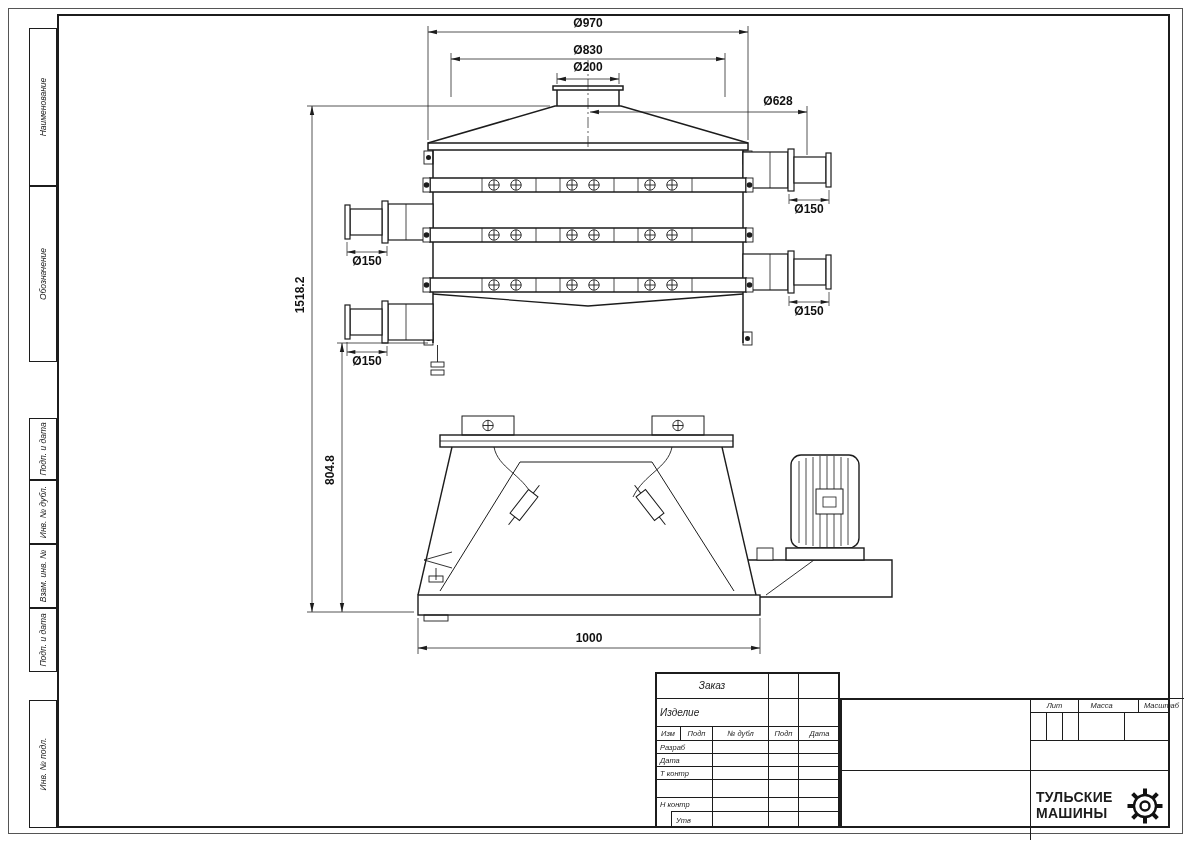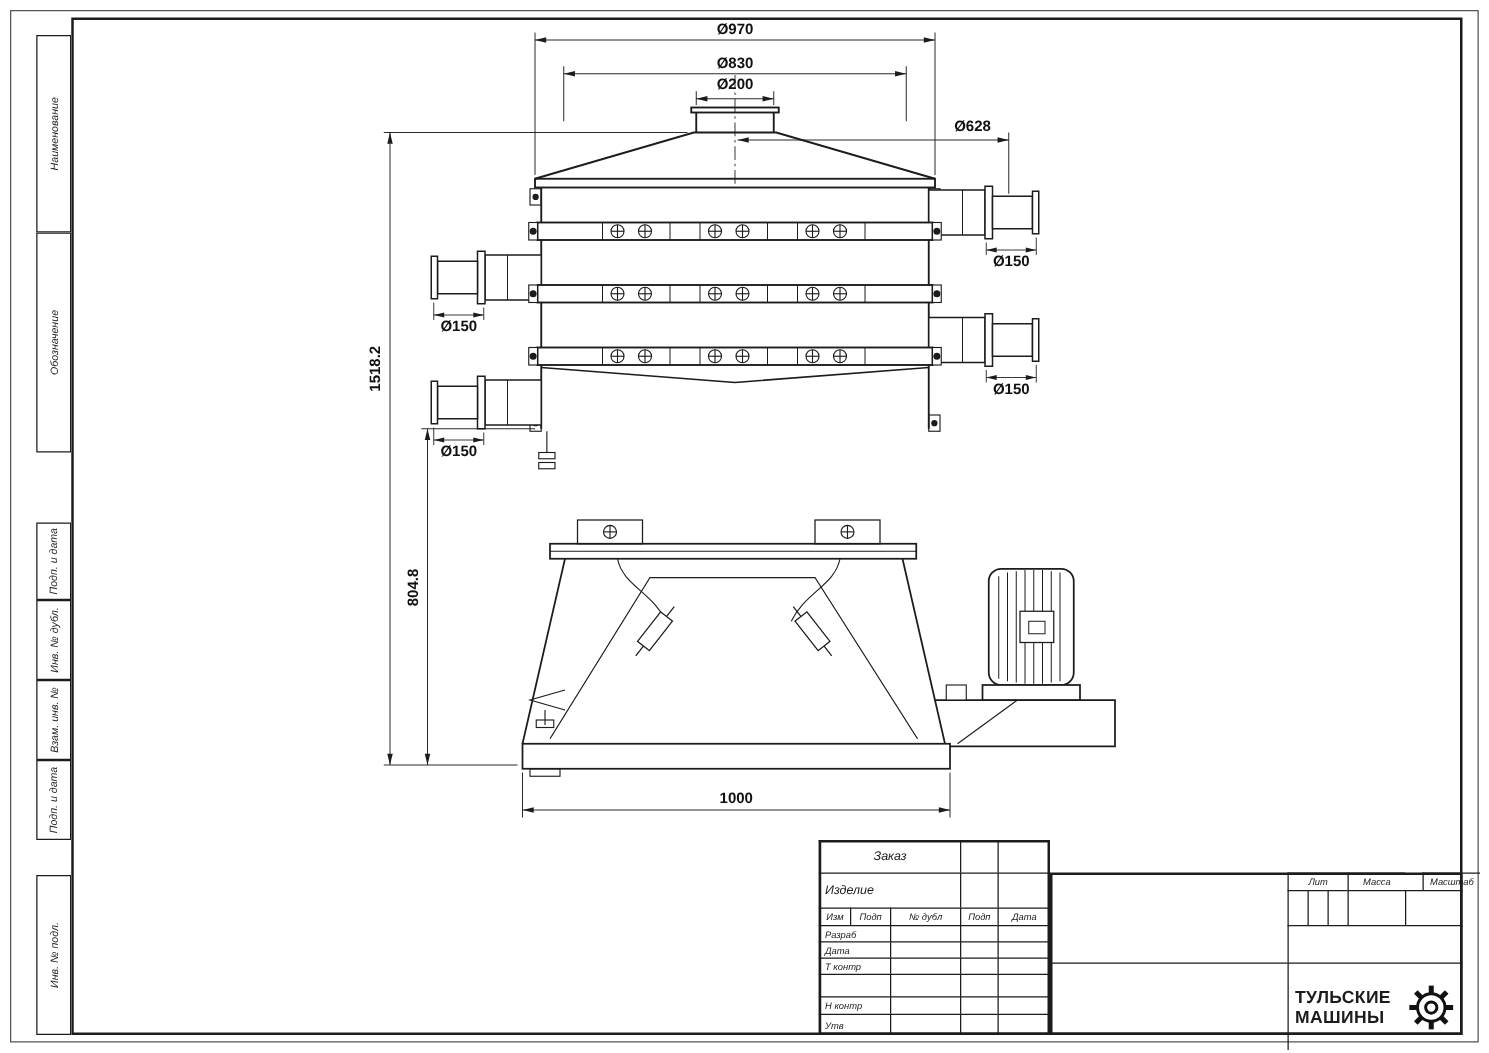--- a/index.html
+++ b/index.html
@@ -279,21 +279,21 @@
     <div class="c" style="left:0;top:107px;width:57px;height:18px"></div>
     <div class="c" style="left:57px;top:107px;width:56px;height:18px"></div>
     <div class="c" style="left:113px;top:107px;width:30px;height:18px"></div>
     <div class="c" style="left:143px;top:107px;width:42px;height:18px"></div>
 
     <div class="c pad" style="left:0;top:125px;width:57px;height:14px">Н контр</div>
     <div class="c" style="left:57px;top:125px;width:56px;height:14px"></div>
     <div class="c" style="left:113px;top:125px;width:30px;height:14px"></div>
     <div class="c" style="left:143px;top:125px;width:42px;height:14px"></div>
 
-    <div class="c pad" style="left:0;top:139px;width:57px;height:17px">Утв</div>
+    <div class="c pad" style="left:16px;top:139px;width:57px;height:17px">Утв</div>
     <div class="c" style="left:57px;top:139px;width:56px;height:17px"></div>
     <div class="c" style="left:113px;top:139px;width:30px;height:17px"></div>
     <div class="c" style="left:143px;top:139px;width:42px;height:17px"></div>
 
     <div class="c" style="left:185px;top:98px;width:190px;height:58px"></div>
 
     <div class="c center" style="left:375px;top:26px;width:48px;height:14px">Лит</div>
     <div class="c center" style="left:423px;top:26px;width:46px;height:14px">Масса</div>
     <div class="c center" style="left:483px;top:26px;width:46px;height:14px">Масштаб</div>
     <div class="c" style="left:375px;top:40px;width:16px;height:28px"></div>

